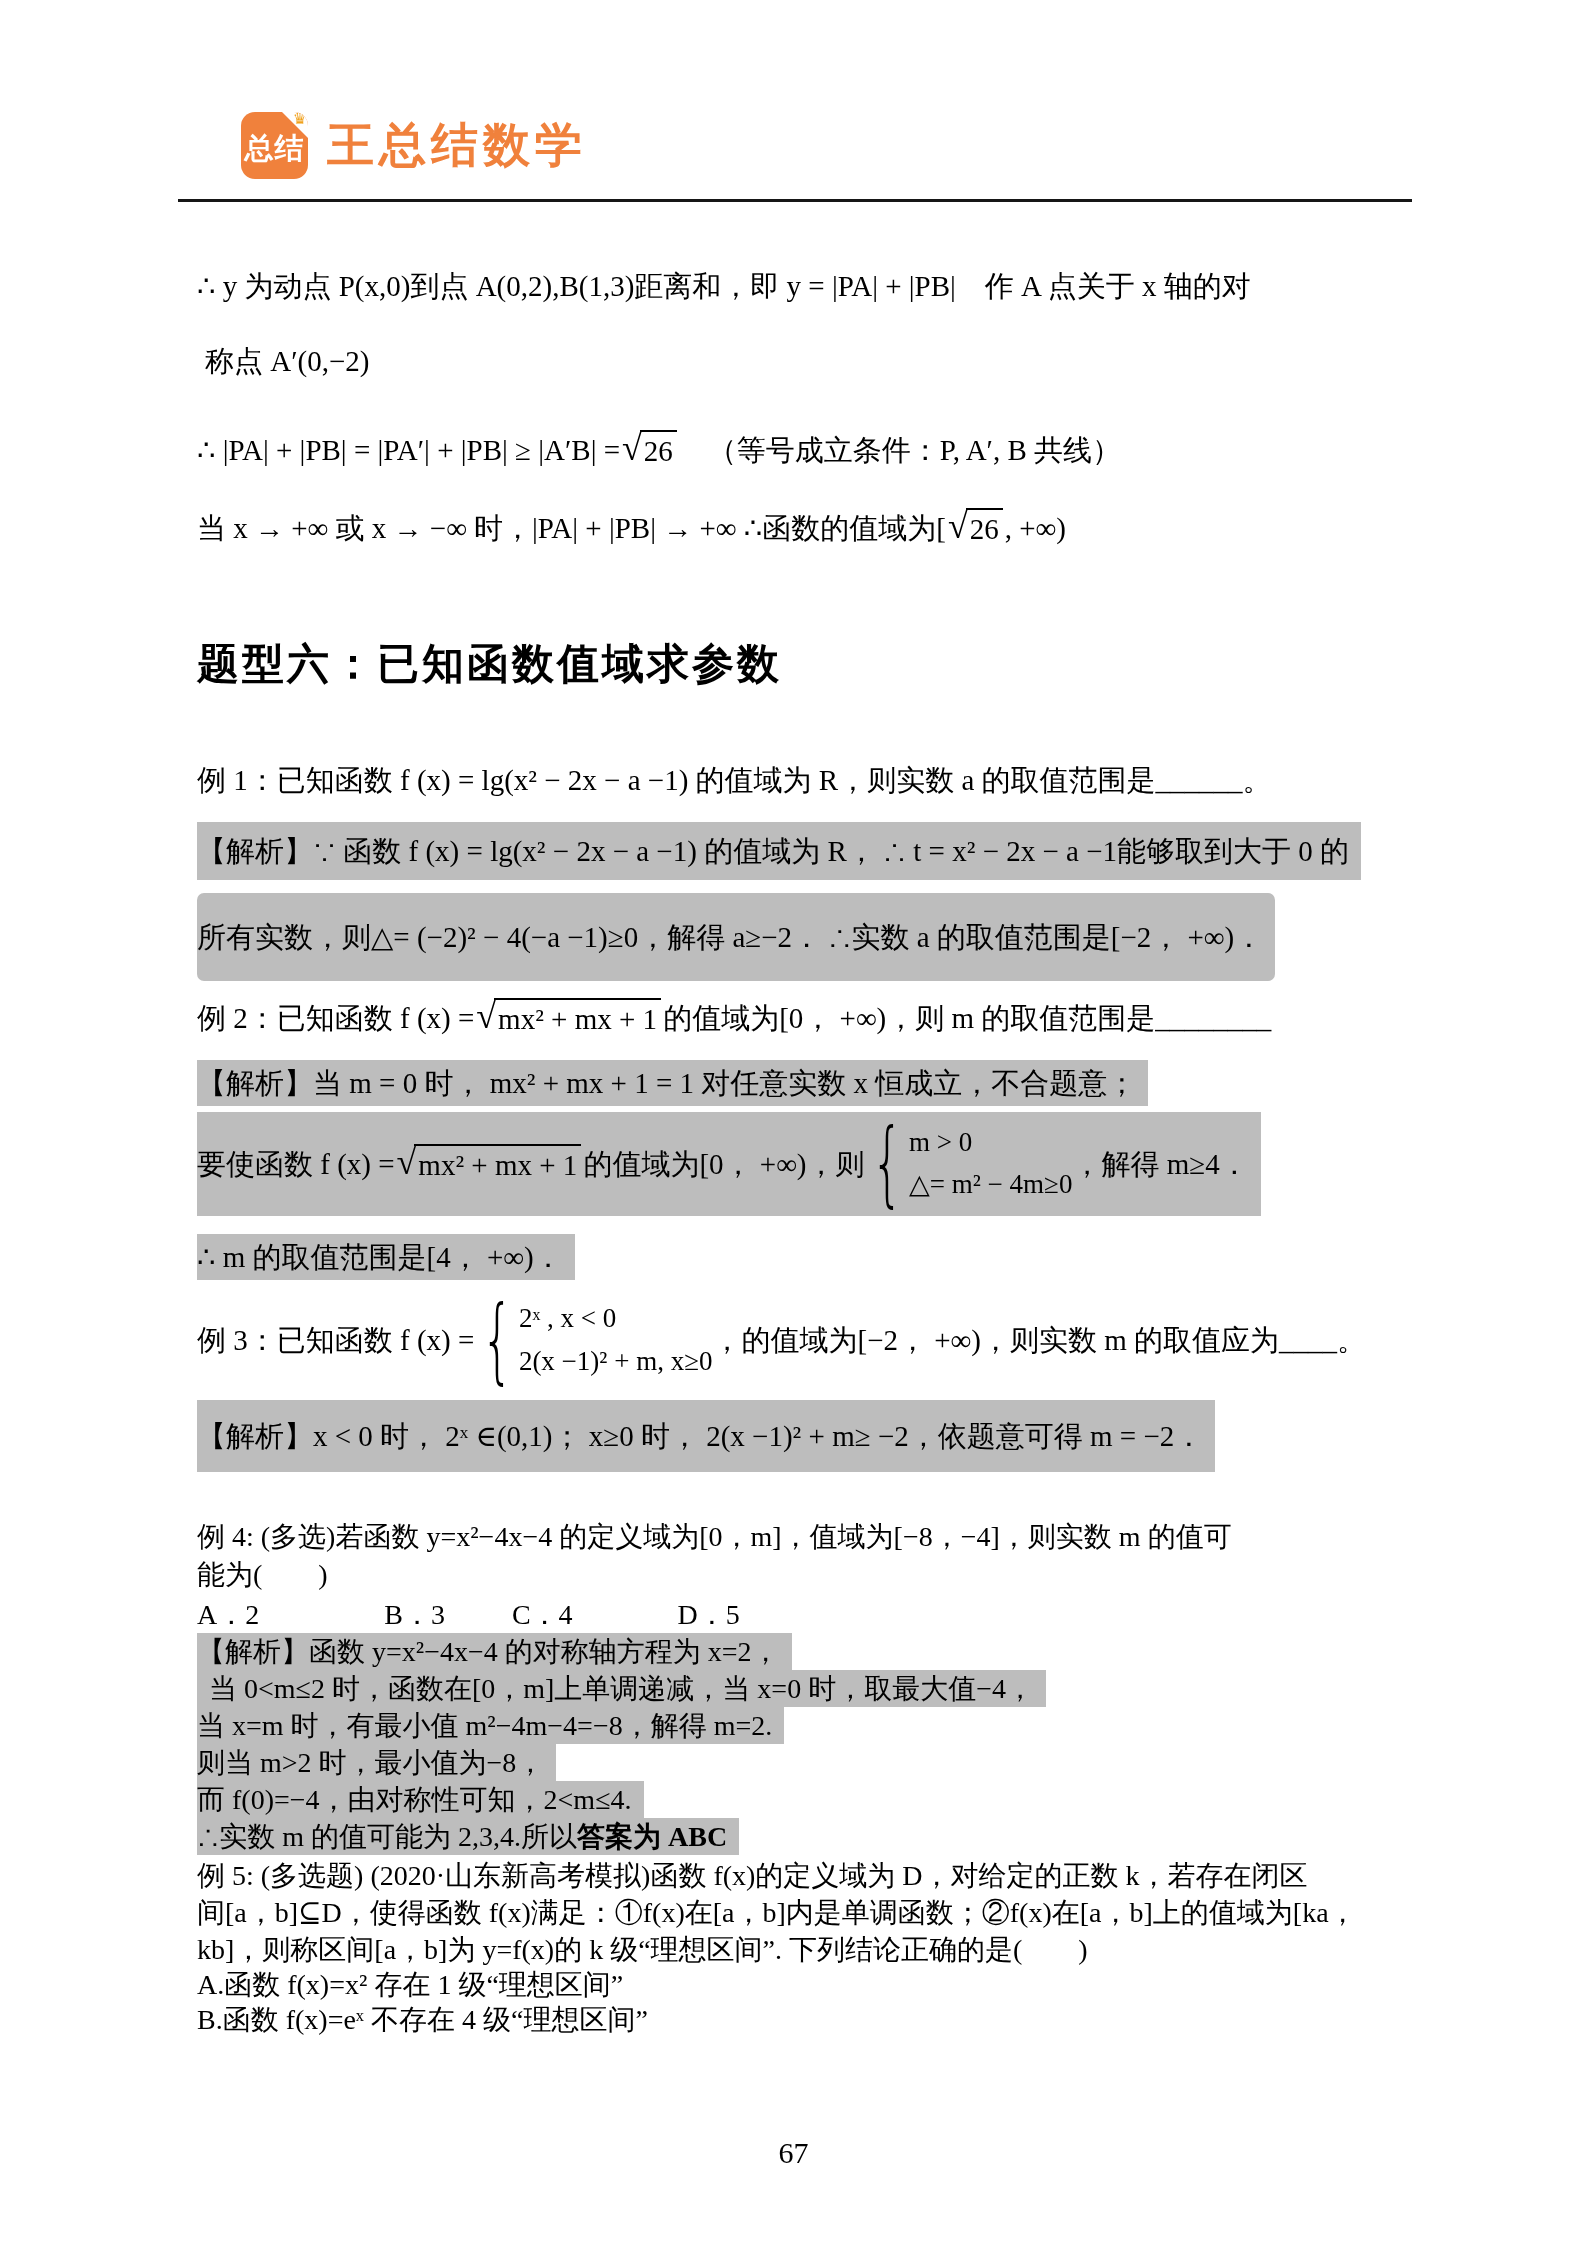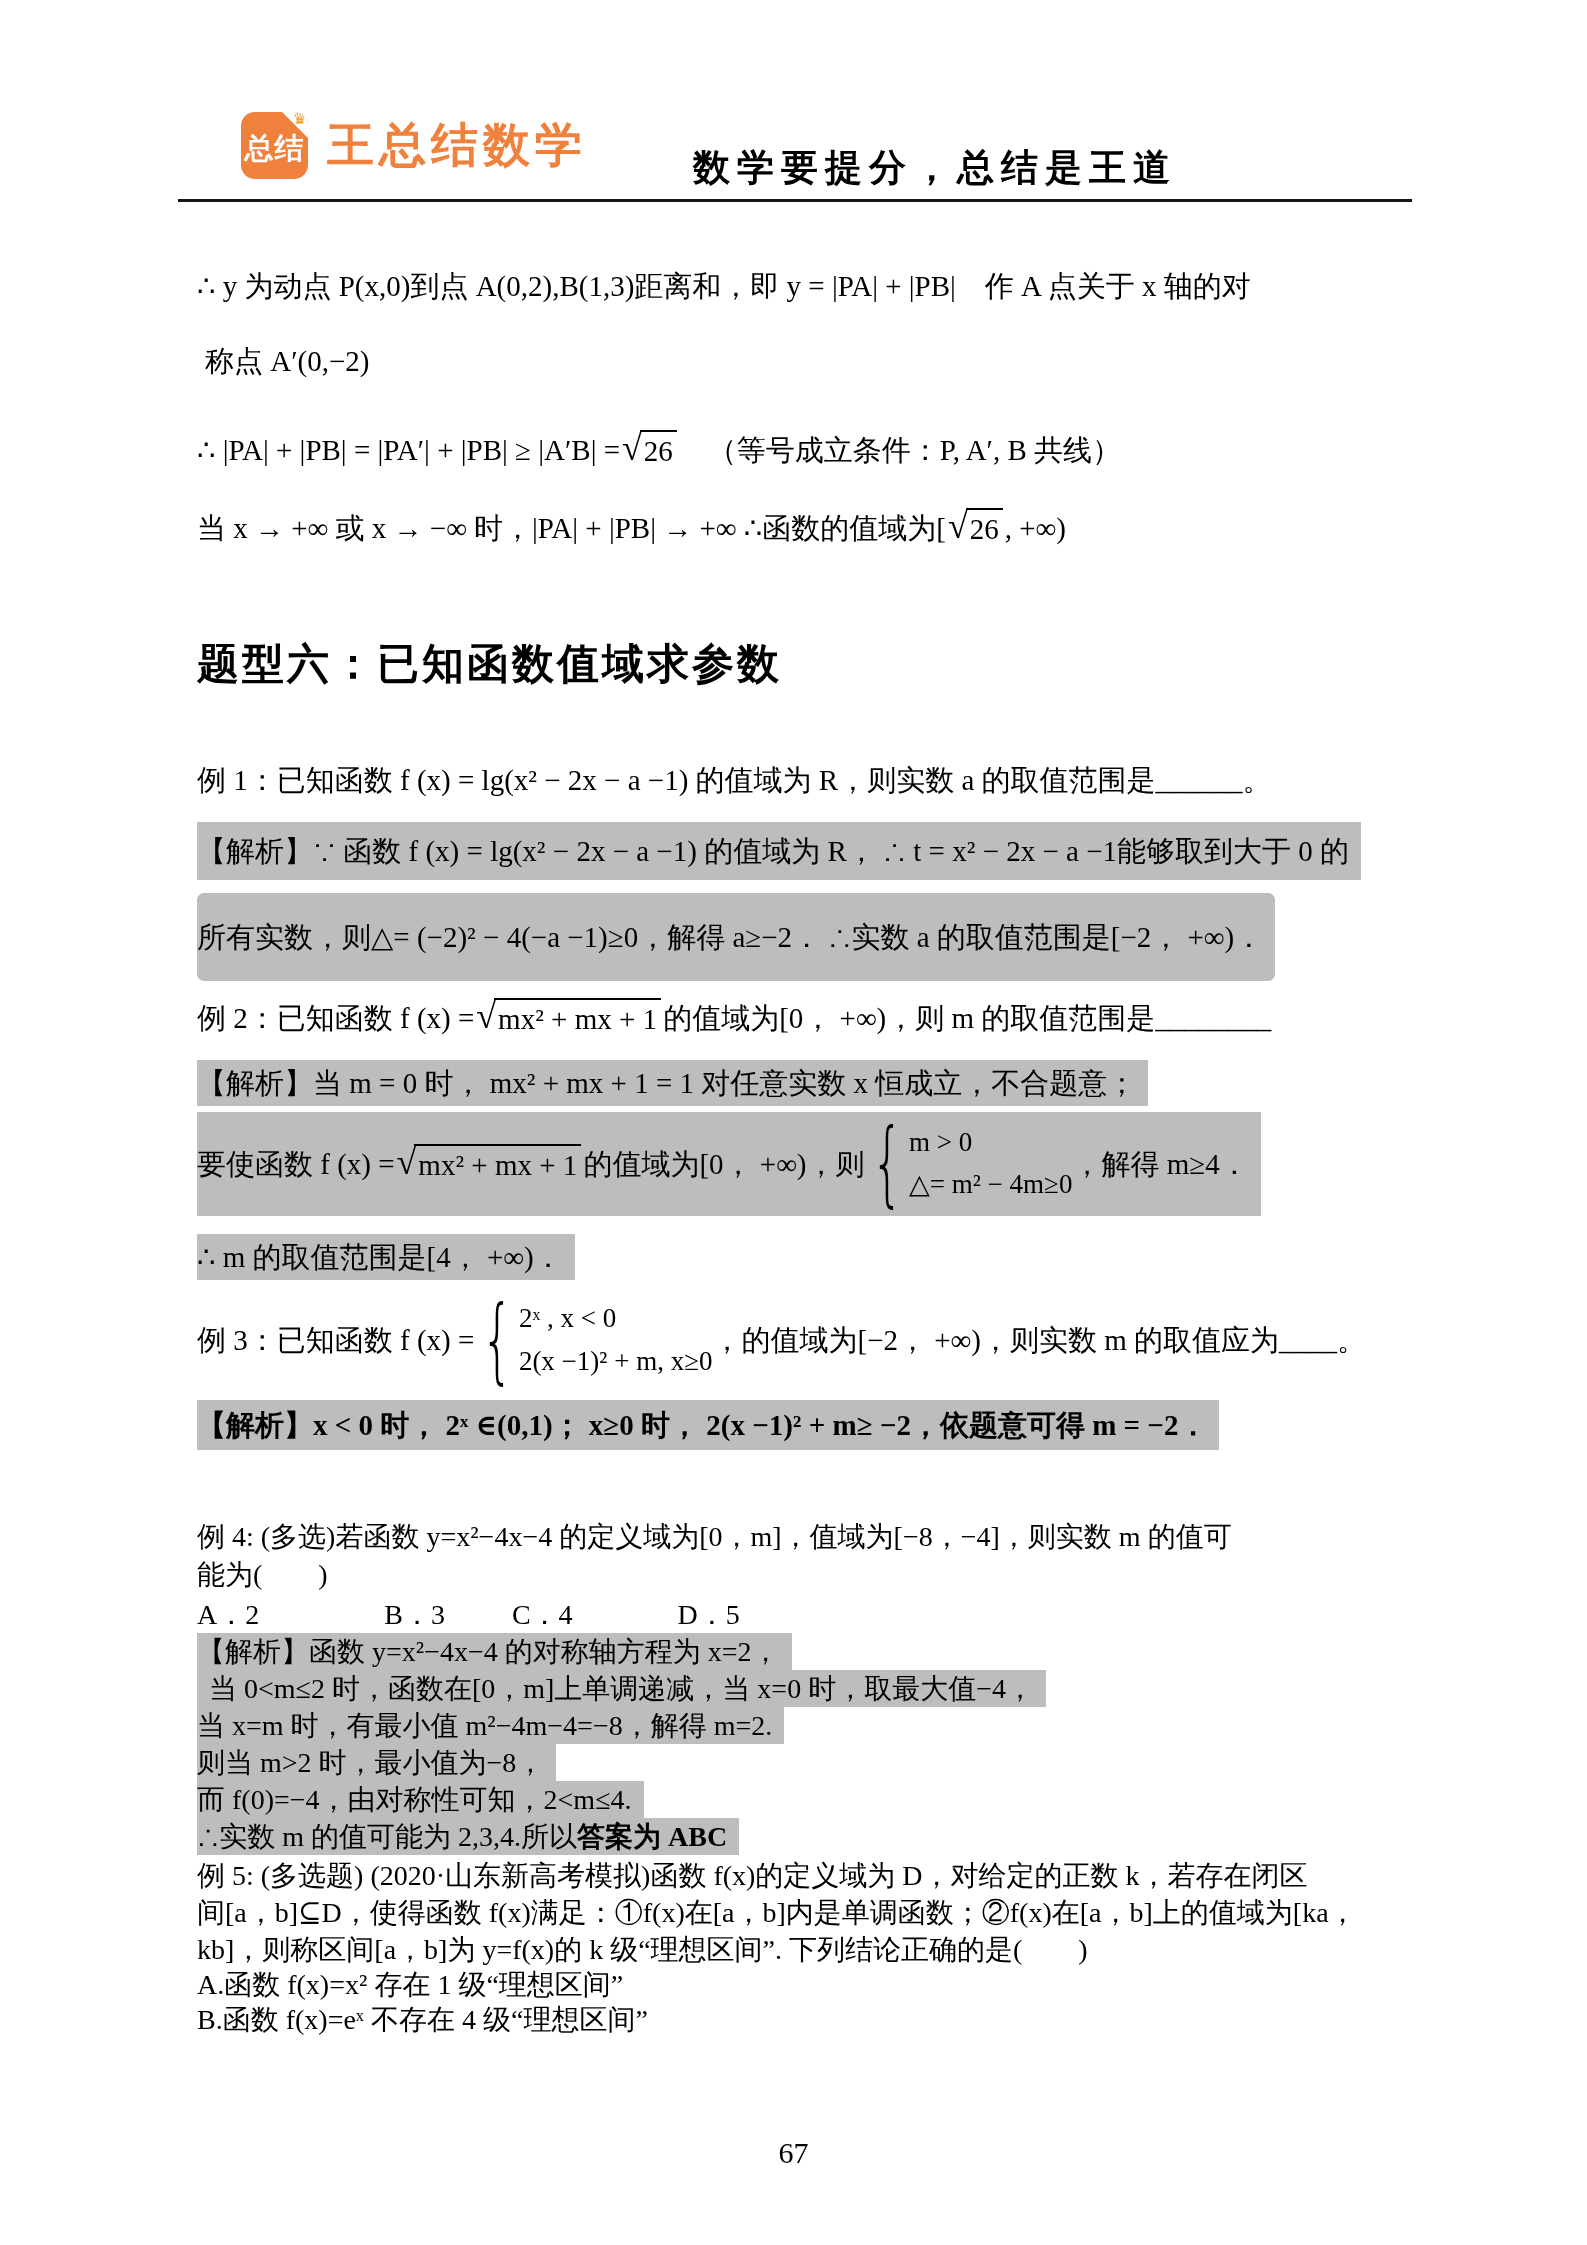--- a/index.html
+++ b/index.html
@@ -71,21 +71,20 @@
 <body>
 
 <div class="page">
 
   <div class="logo-icon">
     <span class="logo-fold"></span>
     <span class="logo-crown">♛</span>
     <span class="logo-badge-text">总结</span>
   </div>
   <div class="brand-text">王总结数学</div>
-  <div class="slogan">数学要提分，总结是王道</div>
   <div class="header-rule"></div>
 
   <div class="abs line" style="left:197px; top:268px;">∴ y 为动点 P(x,0)到点 A(0,2),B(1,3)距离和，即 y = |PA| + |PB|　作 A 点关于 x 轴的对</div>
   <div class="abs line" style="left:205px; top:343px;">称点 A′(0,−2)</div>
 
   <div class="abs line mathrow" style="left:197px; top:430px;">
     <span>∴ |PA| + |PB| = |PA′| + |PB| ≥ |A′B| = </span>
     <span class="sqrt">
       <span class="sign">√</span>
       <span class="radicand">26</span>
@@ -151,21 +150,21 @@
     <span class="cases">
       <span class="brace">{</span>
       <span class="rows">
         <span>2ˣ , x &lt; 0</span>
         <span>2(x −1)² + m, x≥0</span>
       </span>
     </span>
     <span>，的值域为[−2， +∞)，则实数 m 的取值应为____。</span>
   </div>
 
-  <div class="abs line hl" style="left:197px; top:1400px; height:50px;font-weight:bold;">
+  <div class="abs line hl" style="left:197px; top:1400px; height:72px;">
     <span>【解析】x &lt; 0 时， 2ˣ ∈(0,1)； x≥0 时， 2(x −1)² + m≥ −2，依题意可得 m = −2．</span>
   </div>
 
   <div class="abs line small" style="left:197px; top:1519px;">例 4: (多选)若函数 y=x²−4x−4 的定义域为[0，m]，值域为[−8，−4]，则实数 m 的值可</div>
   <div class="abs line small" style="left:197px; top:1557px;">能为(　　)</div>
   <div class="abs line small options" style="left:197px; top:1597px;">
     <span class="opt-a">A．2</span>
     <span class="opt-b">B．3</span>
     <span class="opt-c">C．4</span>
     <span>D．5</span>

